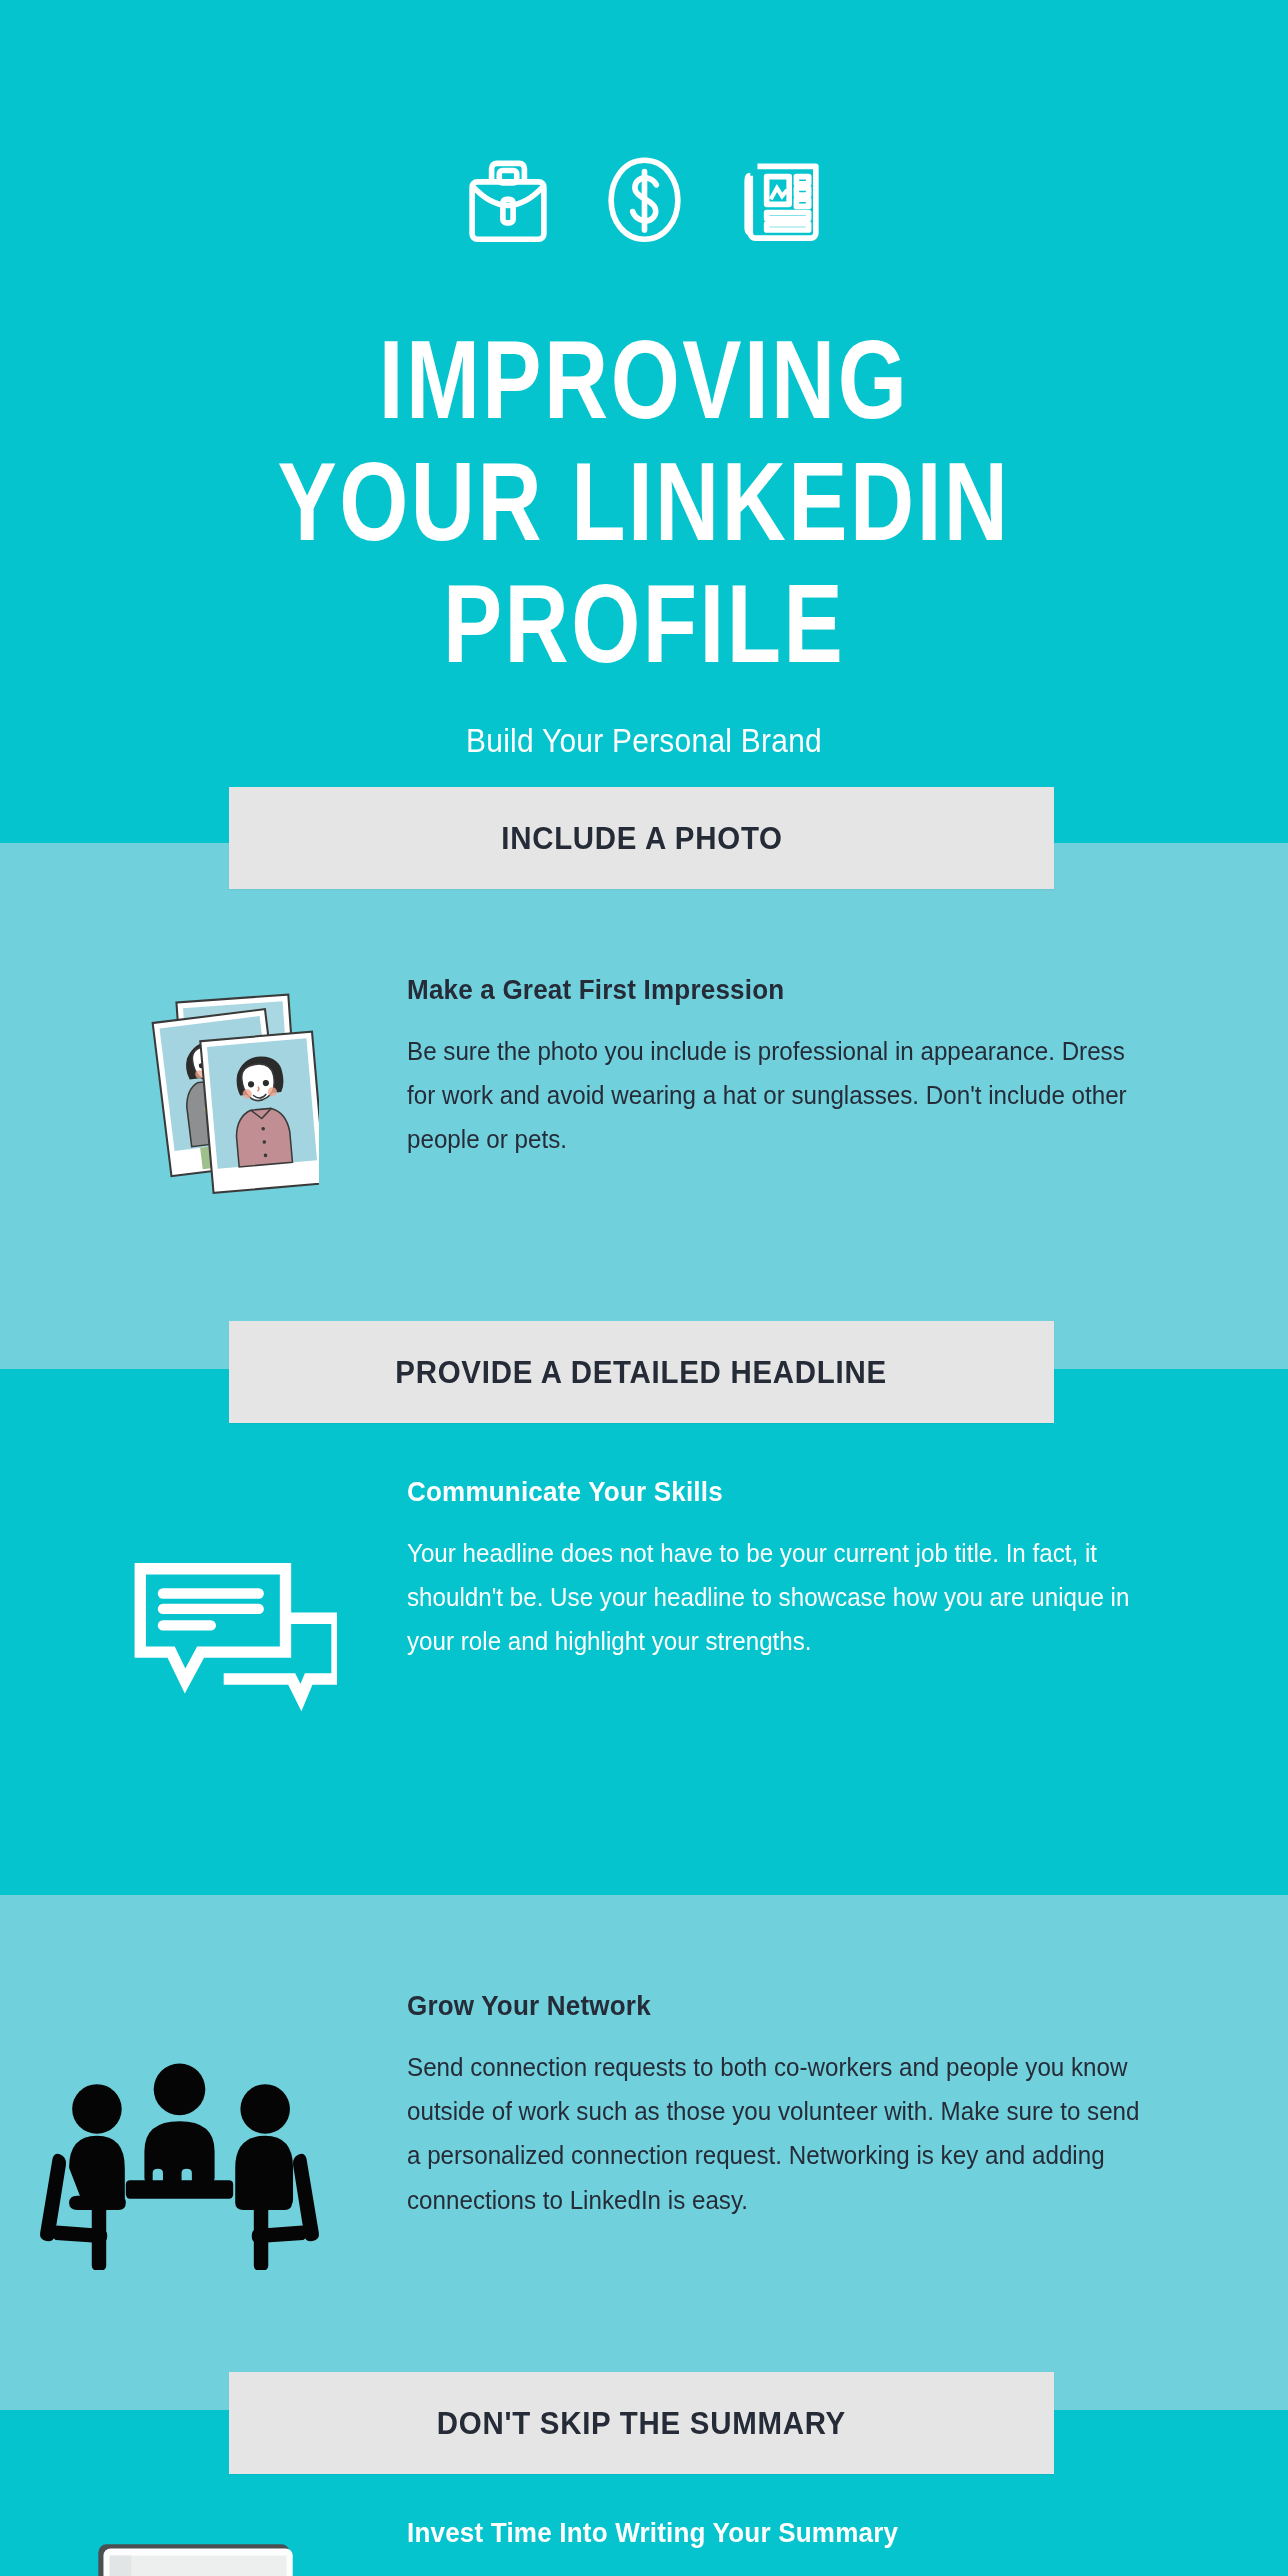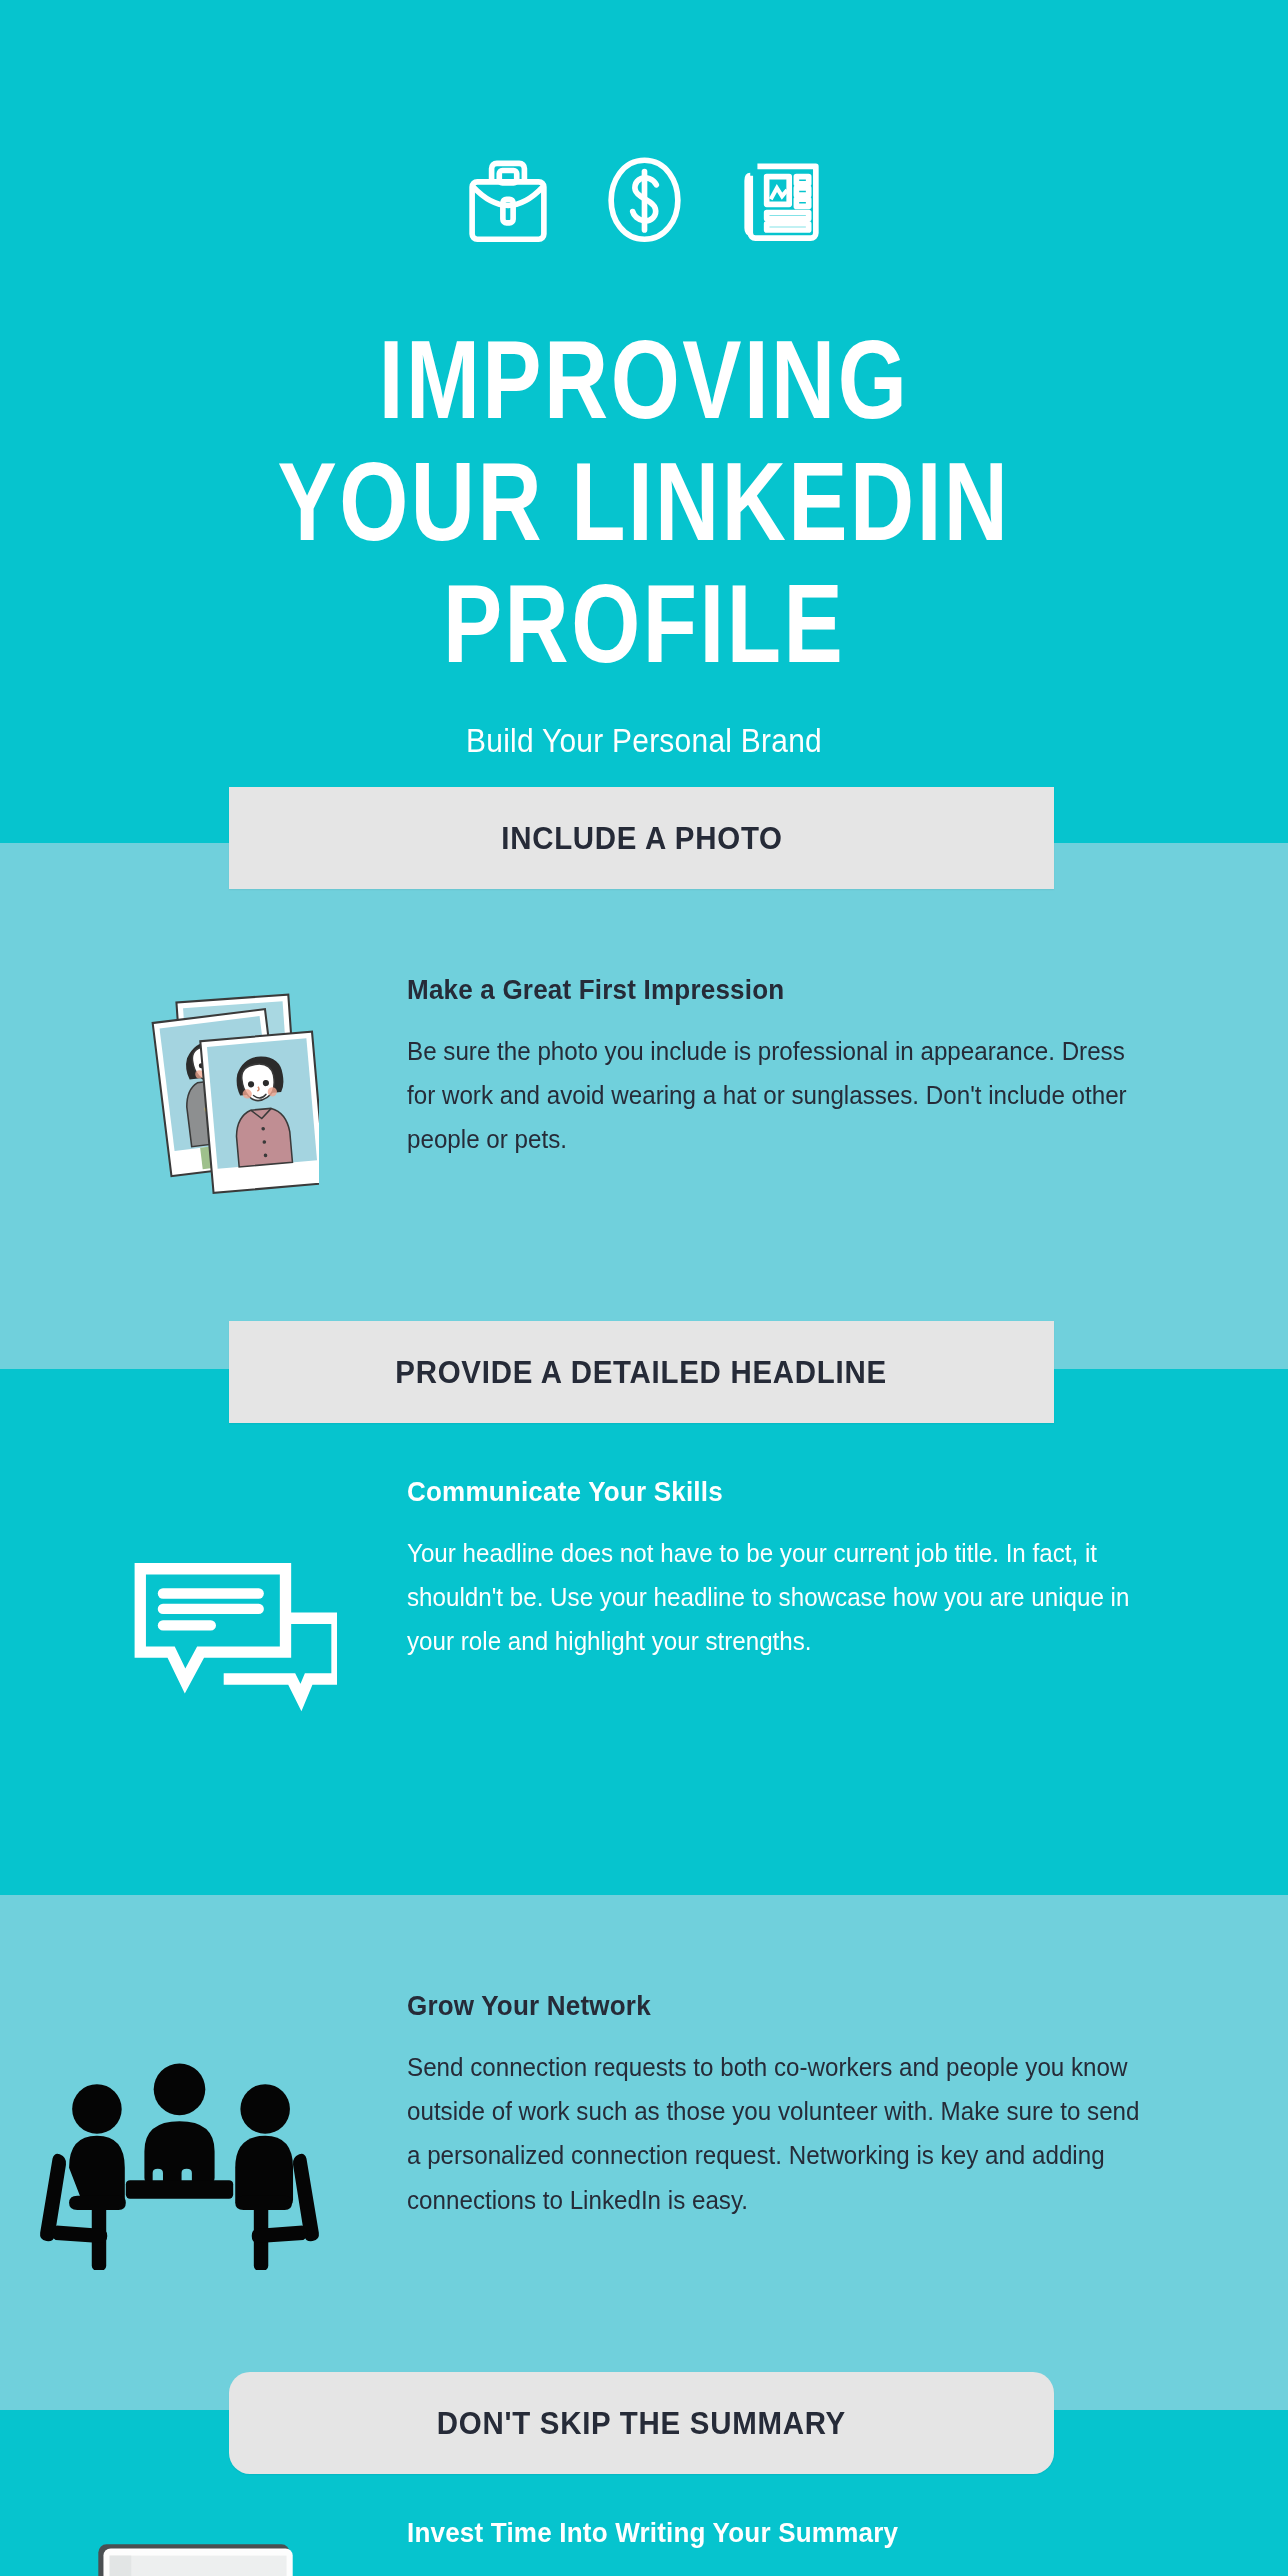--- a/index.html
+++ b/index.html
@@ -253,21 +253,21 @@
         <path d="M526 352 q6 12 -6 20 l-86 6 q-14 0 -14 -14 q0 -14 14 -14 l84 -6 Z"></path>
       </g>
     </svg>
   </div>
 
   <div class="block-text" style="left:407px; top:1978px; width:762px;margin-top:12px;">
     <div class="block-head dark-ink">Grow Your Network</div>
     <div class="block-body dark-ink" style="width:804px;">Send connection requests to both co-workers and people you know outside of work such as those you volunteer with.  Make sure to send a personalized connection request.  Networking is key and adding connections to LinkedIn is easy.</div>
   </div>
 
-  <div class="banner" style="top:2372px;border-radius:21px;">
+  <div class="banner" style="top:2372px;">
     <span class="banner-label">DON'T SKIP THE SUMMARY</span>
   </div>
 
   <div class="block-icon" style="left:87px; top:2537px;">
     <svg width="216" height="247" viewBox="0 0 420 480">
       <rect x="22" y="14" width="372" height="452" rx="16" fill="#4A4F52"></rect>
       <rect x="32" y="22" width="368" height="446" rx="14" fill="#FDFDFD"></rect>
       <rect x="44" y="36" width="344" height="424" fill="#EDEFEF"></rect>
       <rect x="44" y="36" width="42" height="424" fill="#E2E5E5"></rect>
       <ellipse cx="62" cy="186" rx="13" ry="11" fill="#C8CBCB"></ellipse>

